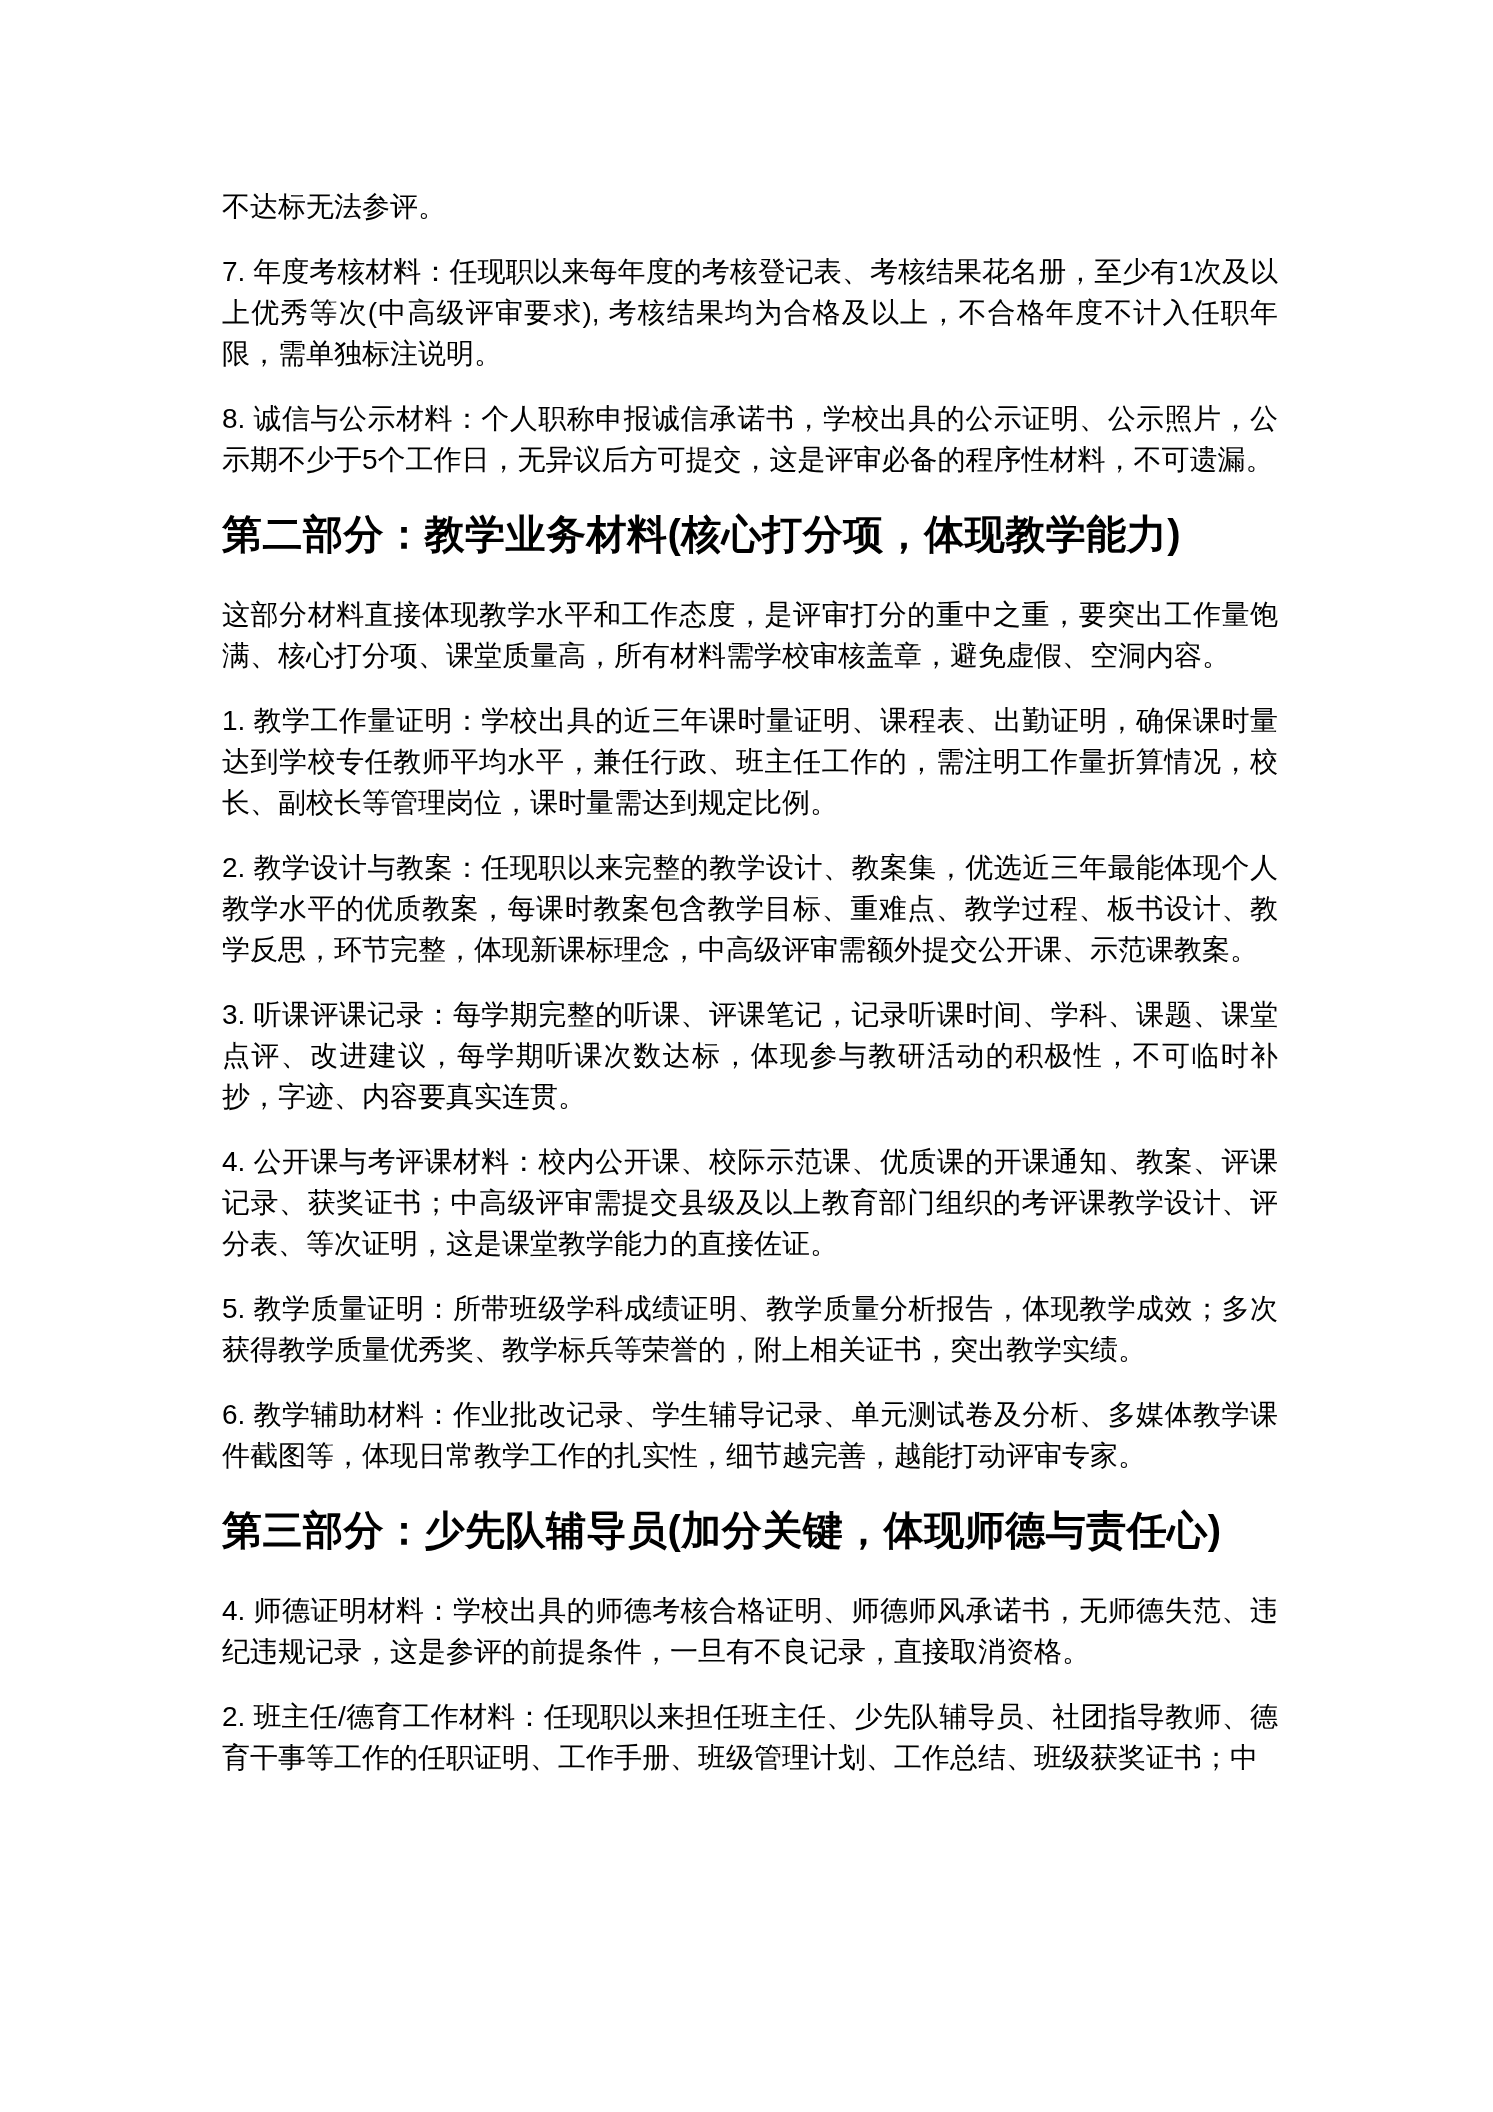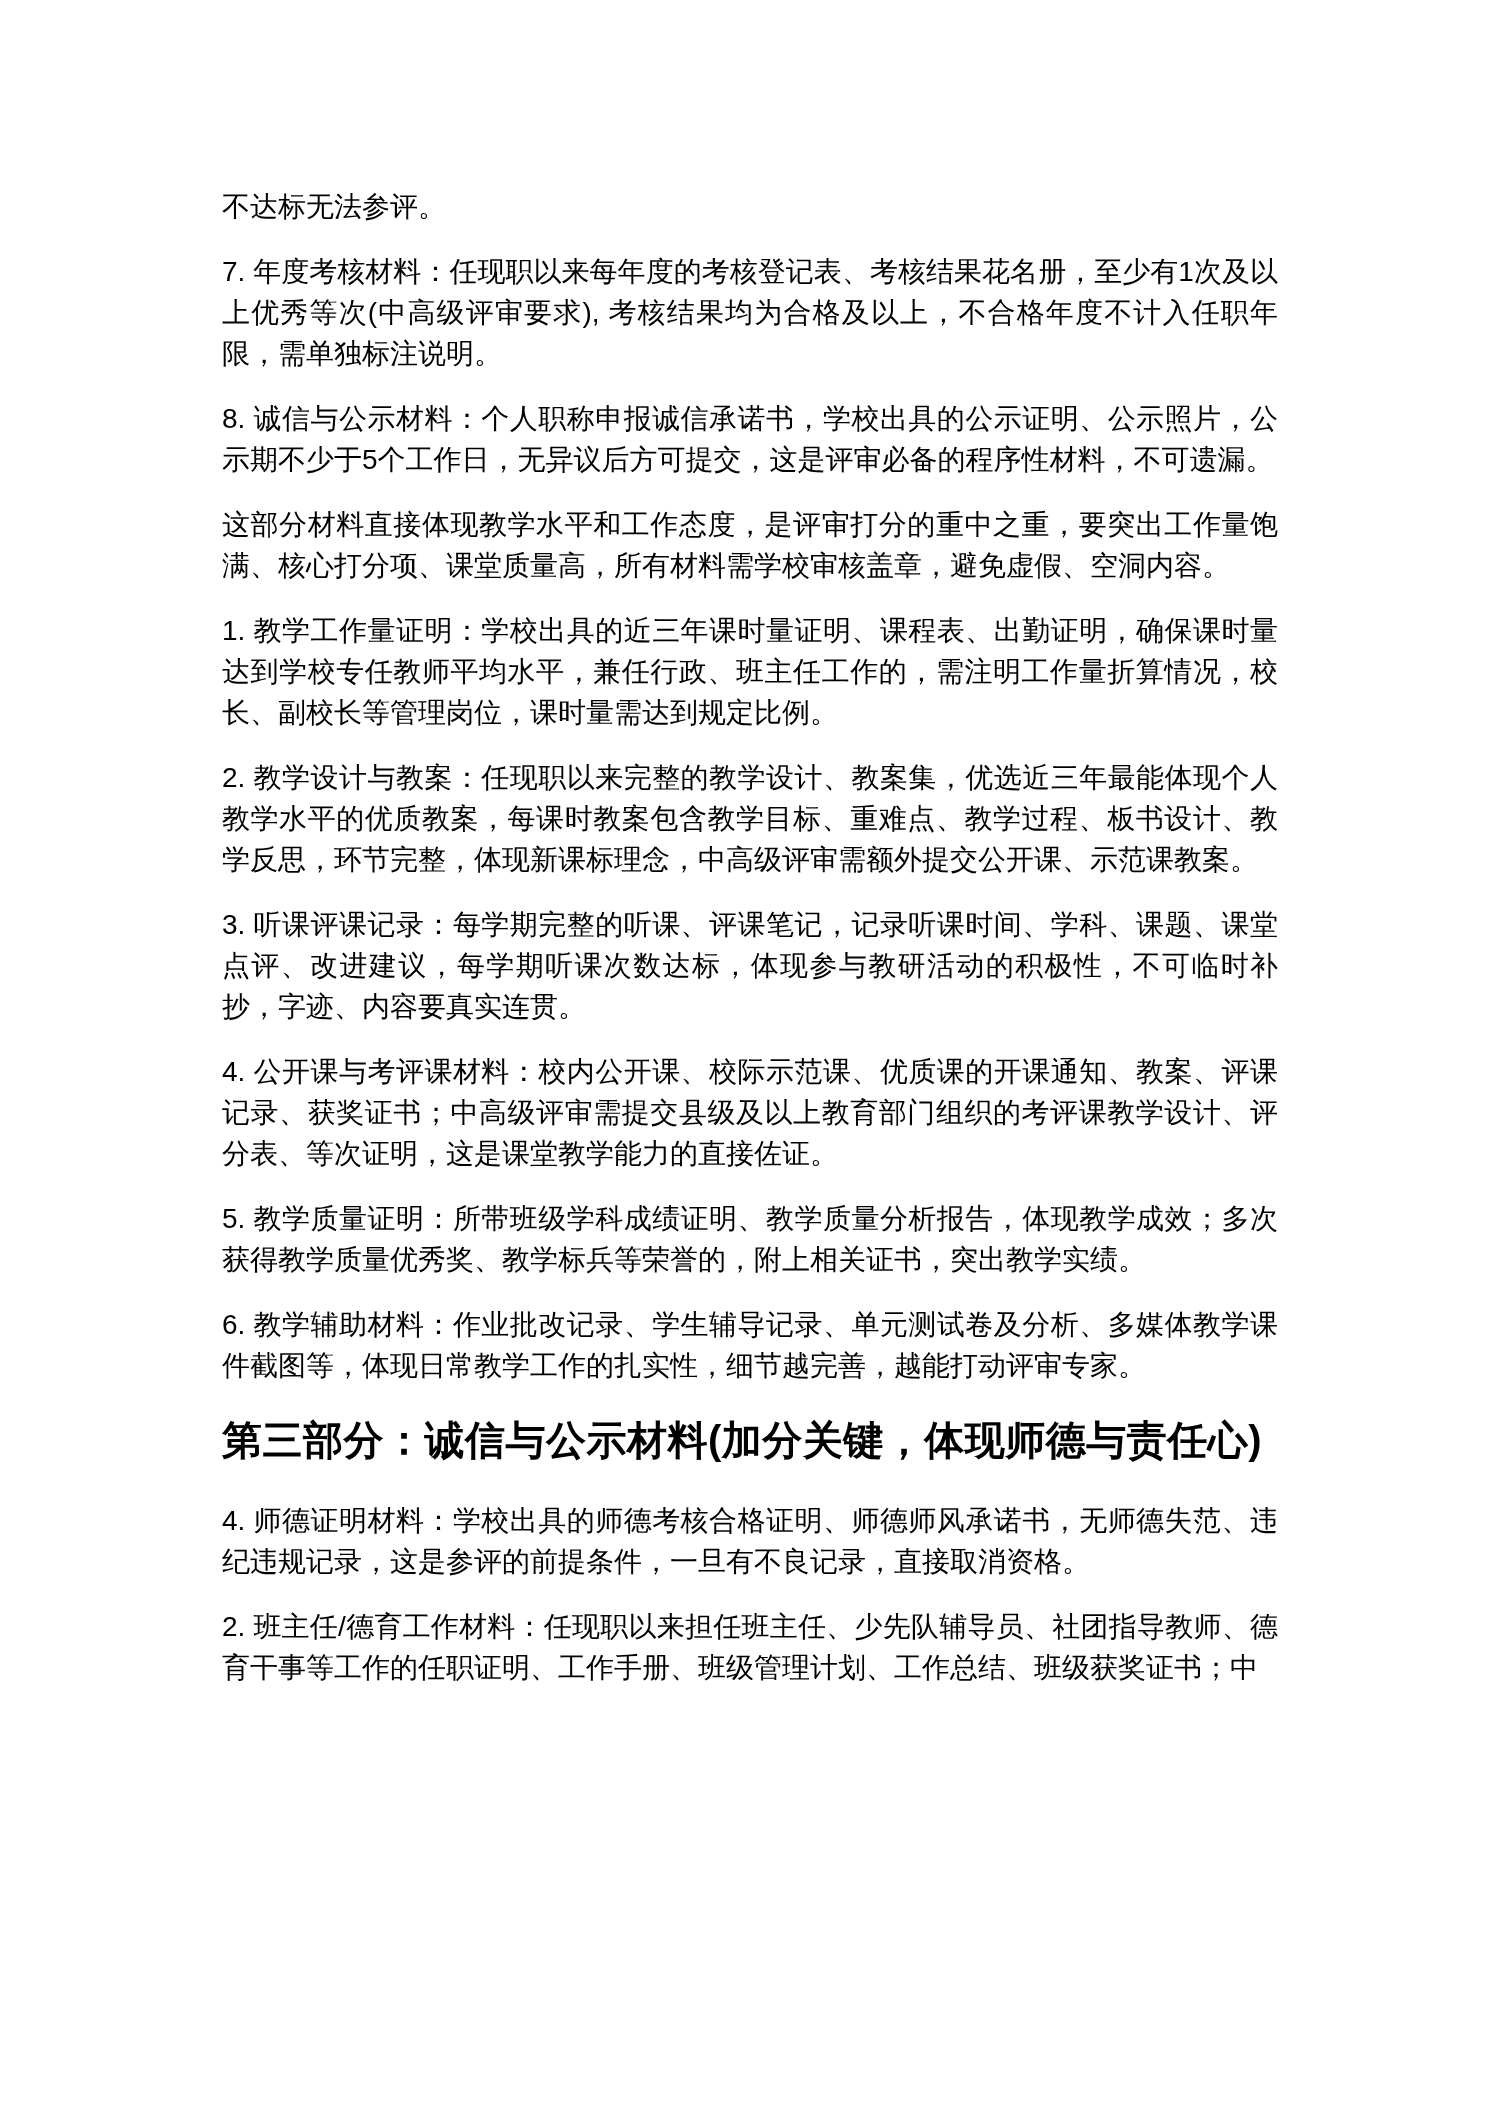--- a/index.html
+++ b/index.html
@@ -41,35 +41,36 @@
 <body>
 
 <div class="page">
 
   <p class="body-p">不达标无法参评。</p>
 
   <p class="body-p">7. 年度考核材料：任现职以来每年度的考核登记表、考核结果花名册，至少有1次及以上优秀等次(中高级评审要求), 考核结果均为合格及以上，不合格年度不计入任职年限，需单独标注说明。</p>
 
   <p class="body-p">8. 诚信与公示材料：个人职称申报诚信承诺书，学校出具的公示证明、公示照片，公示期不少于5个工作日，无异议后方可提交，这是评审必备的程序性材料，不可遗漏。</p>
 
+  <h2 class="section-heading">第二部分：教学业务材料(核心打分项，体现教学能力)</h2>
 
   <p class="body-p">这部分材料直接体现教学水平和工作态度，是评审打分的重中之重，要突出工作量饱满、核心打分项、课堂质量高，所有材料需学校审核盖章，避免虚假、空洞内容。</p>
 
   <p class="body-p">1. 教学工作量证明：学校出具的近三年课时量证明、课程表、出勤证明，确保课时量达到学校专任教师平均水平，兼任行政、班主任工作的，需注明工作量折算情况，校长、副校长等管理岗位，课时量需达到规定比例。</p>
 
   <p class="body-p">2. 教学设计与教案：任现职以来完整的教学设计、教案集，优选近三年最能体现个人教学水平的优质教案，每课时教案包含教学目标、重难点、教学过程、板书设计、教学反思，环节完整，体现新课标理念，中高级评审需额外提交公开课、示范课教案。</p>
 
   <p class="body-p">3. 听课评课记录：每学期完整的听课、评课笔记，记录听课时间、学科、课题、课堂点评、改进建议，每学期听课次数达标，体现参与教研活动的积极性，不可临时补抄，字迹、内容要真实连贯。</p>
 
   <p class="body-p">4. 公开课与考评课材料：校内公开课、校际示范课、优质课的开课通知、教案、评课记录、获奖证书；中高级评审需提交县级及以上教育部门组织的考评课教学设计、评分表、等次证明，这是课堂教学能力的直接佐证。</p>
 
   <p class="body-p">5. 教学质量证明：所带班级学科成绩证明、教学质量分析报告，体现教学成效；多次获得教学质量优秀奖、教学标兵等荣誉的，附上相关证书，突出教学实绩。</p>
 
   <p class="body-p">6. 教学辅助材料：作业批改记录、学生辅导记录、单元测试卷及分析、多媒体教学课件截图等，体现日常教学工作的扎实性，细节越完善，越能打动评审专家。</p>
 
-  <h2 class="section-heading">第三部分：诚信与公示材料(加分关键，体现师德与责任心)</h2>
+  <h2 class="section-heading">第三部分：少先队辅导员(加分关键，体现师德与责任心)</h2>
 
 
   <p class="body-p">4. 师德证明材料：学校出具的师德考核合格证明、师德师风承诺书，无师德失范、违纪违规记录，这是参评的前提条件，一旦有不良记录，直接取消资格。</p>
 
   <p class="body-p">2. 班主任/德育工作材料：任现职以来担任班主任、少先队辅导员、社团指导教师、德育干事等工作的任职证明、工作手册、班级管理计划、工作总结、班级获奖证书；中</p>
 
 </div>
 
 </body></html>

